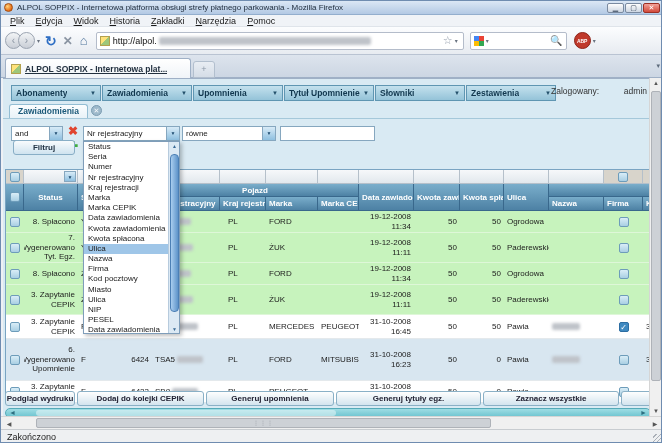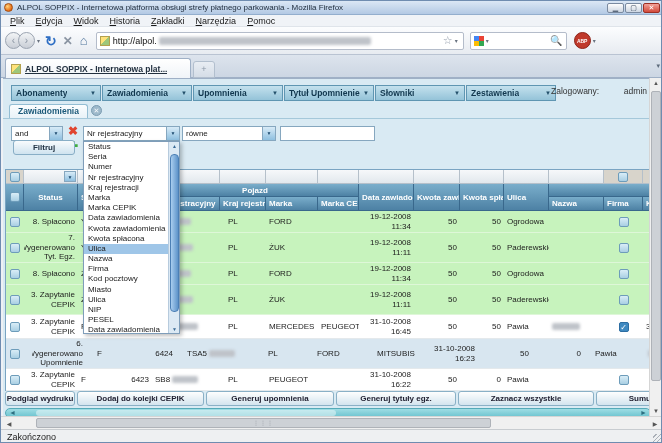--- a/index.html
+++ b/index.html
@@ -490,21 +490,21 @@
           <div class="dcell cell ar" style="width: 44px;">50</div>
           <div class="dcell cell " style="width: 45px;">Pawia</div>
           <div class="dcell cell " style="width: 55px;">
             <div class="blurbox" style="width: 28px; height: 7px; display: inline-block;"></div>
           </div>
           <div class="dcell cell ac" style="width: 39px;">
             <div class="cbx checked">✓</div>
           </div>
           <div class="dcell cell " style="width: 10px;">3</div>
         </div>
-        <div class="drow blue" style="height: 30px; gap: 8px;">
+        <div class="drow blue" style="height: 42px;">
           <div class="dcell cell ac" style="width: 18px;">
             <div class="cbx"></div>
           </div>
           <div class="dcell cell ar" style="width: 54px;">6. Wygenerowano Upomnienie</div>
           <div class="dcell cell " style="width: 29px;">F</div>
           <div class="dcell cell ar" style="width: 45px;">6424</div>
           <div class="dcell cell " style="width: 68px;">
             <div style="white-space: nowrap;">TSA5 <div class="blurbox" style="width: 26px; height: 7px; display: inline-block;"></div></div>
           </div>
           <div class="dcell cell " style="width: 46px; padding-left: 8px;">PL</div>
@@ -550,21 +550,21 @@
             <div class="cbx"></div>
           </div>
           <div class="dcell cell " style="width: 10px;"></div>
         </div>
       </div>
 
     <div id="footer-btns">
         <div class="fbtn" style="width: 70px;">Podgląd wydruku</div>
         <div class="fbtn" style="width: 127px;">Dodaj do kolejki CEPIK</div>
         <div class="fbtn" style="width: 128px;">Generuj upomnienia</div>
-        <div class="fbtn" style="width: 120px;">Generuj tytuły egz.</div>
+        <div class="fbtn" style="width: 145px;">Generuj tytuły egz.</div>
         <div class="fbtn" style="width: 136px;">Zaznacz wszystkie</div>
         <div class="fbtn" style="width: 90px;">Sumuj</div>
       </div>
 
     <div id="app-hscroll">
       <span class="app-harr" id="app-harr-l">◄</span>
       <div id="app-hthumb"></div>
       <span class="app-harr" id="app-harr-r">►</span>
     </div>
   </div>

